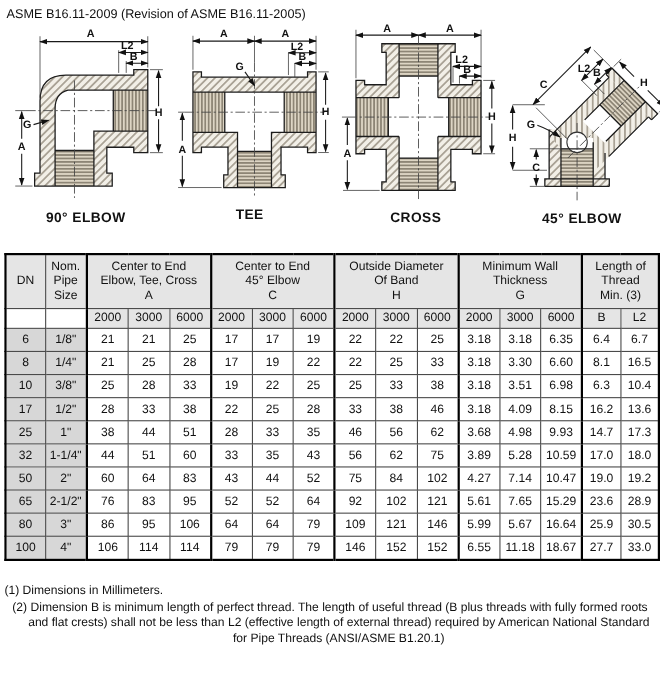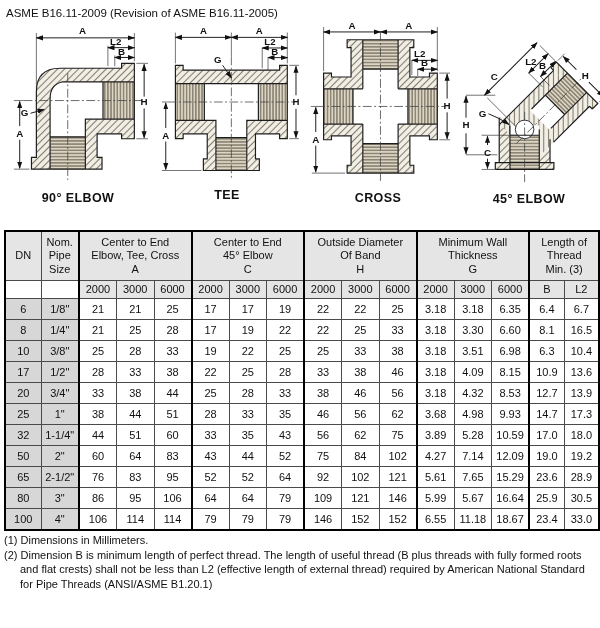--- a/index.html
+++ b/index.html
@@ -22,22 +22,22 @@
   .dimt{font:bold 10px "Liberation Sans",sans-serif;fill:#111;text-anchor:middle;}
   table{border-collapse:collapse;table-layout:fixed;width:594px;margin-top:6px;border:2px solid #000;font-size:11px;}
   th,td{border:1px solid #4a4a4a;text-align:center;padding:0;overflow:hidden;white-space:nowrap;}
   thead th{background:#e5e5e5;font-weight:normal;line-height:1.22;vertical-align:middle;}
   thead th.wcell{background:#fff;}
   tbody td{height:20px;background:#fff;}
   tbody td.lead{background:#d7d7d7;}
   .bl2{border-left:2px solid #000;}
   tr.subhead th{height:17px;}
   tr.mainhead th{height:48px;}
-  .footnotes{margin-top:2px;font-size:11px;line-height:1.32;width:592px;}
-  .fn-hang{padding-left:16px;text-indent:-16px;}
+  .footnotes{margin-top:20px;font-size:11px;line-height:1.32;width:592px;}
+  .fn-hang{padding-left:16px;text-indent:-16px;text-align:center;}
 </style>
 </head>
 <body>
 
 <svg width="0" height="0" style="position:absolute" aria-hidden="true">
   <defs>
     <pattern id="hatch" width="5" height="5" patternUnits="userSpaceOnUse" patternTransform="rotate(45)">
       <rect width="5" height="5" fill="#f2efe7"></rect>
       <line x1="2.5" y1="0" x2="2.5" y2="5" stroke="#847b6b" stroke-width="1.1"></line>
     </pattern>
@@ -327,40 +327,22 @@
           <td>38</td>
           <td class="bl2">22</td>
           <td>25</td>
           <td>28</td>
           <td class="bl2">33</td>
           <td>38</td>
           <td>46</td>
           <td class="bl2">3.18</td>
           <td>4.09</td>
           <td>8.15</td>
-          <td class="bl2">10.9</td>
+          <td class="bl2">16.2</td>
           <td>13.6</td>
-        </tr>
-        <tr>
-          <td class="lead">20</td>
-          <td class="lead">3/4"</td>
-          <td class="bl2">33</td>
-          <td>38</td>
-          <td>44</td>
-          <td class="bl2">25</td>
-          <td>28</td>
-          <td>33</td>
-          <td class="bl2">38</td>
-          <td>46</td>
-          <td>56</td>
-          <td class="bl2">3.18</td>
-          <td>4.32</td>
-          <td>8.53</td>
-          <td class="bl2">12.7</td>
-          <td>13.9</td>
         </tr>
         <tr>
           <td class="lead">25</td>
           <td class="lead">1"</td>
           <td class="bl2">38</td>
           <td>44</td>
           <td>51</td>
           <td class="bl2">28</td>
           <td>33</td>
           <td>35</td>
@@ -398,21 +380,21 @@
           <td>64</td>
           <td>83</td>
           <td class="bl2">43</td>
           <td>44</td>
           <td>52</td>
           <td class="bl2">75</td>
           <td>84</td>
           <td>102</td>
           <td class="bl2">4.27</td>
           <td>7.14</td>
-          <td>12.09</td>
+          <td>10.47</td>
           <td class="bl2">19.0</td>
           <td>19.2</td>
         </tr>
         <tr>
           <td class="lead">65</td>
           <td class="lead">2-1/2"</td>
           <td class="bl2">76</td>
           <td>83</td>
           <td>95</td>
           <td class="bl2">52</td>
@@ -453,21 +435,21 @@
           <td>114</td>
           <td class="bl2">79</td>
           <td>79</td>
           <td>79</td>
           <td class="bl2">146</td>
           <td>152</td>
           <td>152</td>
           <td class="bl2">6.55</td>
           <td>11.18</td>
           <td>18.67</td>
-          <td class="bl2">23.4</td>
+          <td class="bl2">27.7</td>
           <td>33.0</td>
         </tr>
       </tbody>
   </table>
 
   <div class="footnotes">
     <div>(1) Dimensions in Millimeters.</div>
     <div class="fn-hang">(2) Dimension B is minimum length of perfect thread.  The length of useful thread (B plus threads with fully formed roots and flat crests) shall not be less than L2 (effective length of external thread) required by American National Standard for Pipe Threads (ANSI/ASME B1.20.1)</div>
   </div>
 </div>

